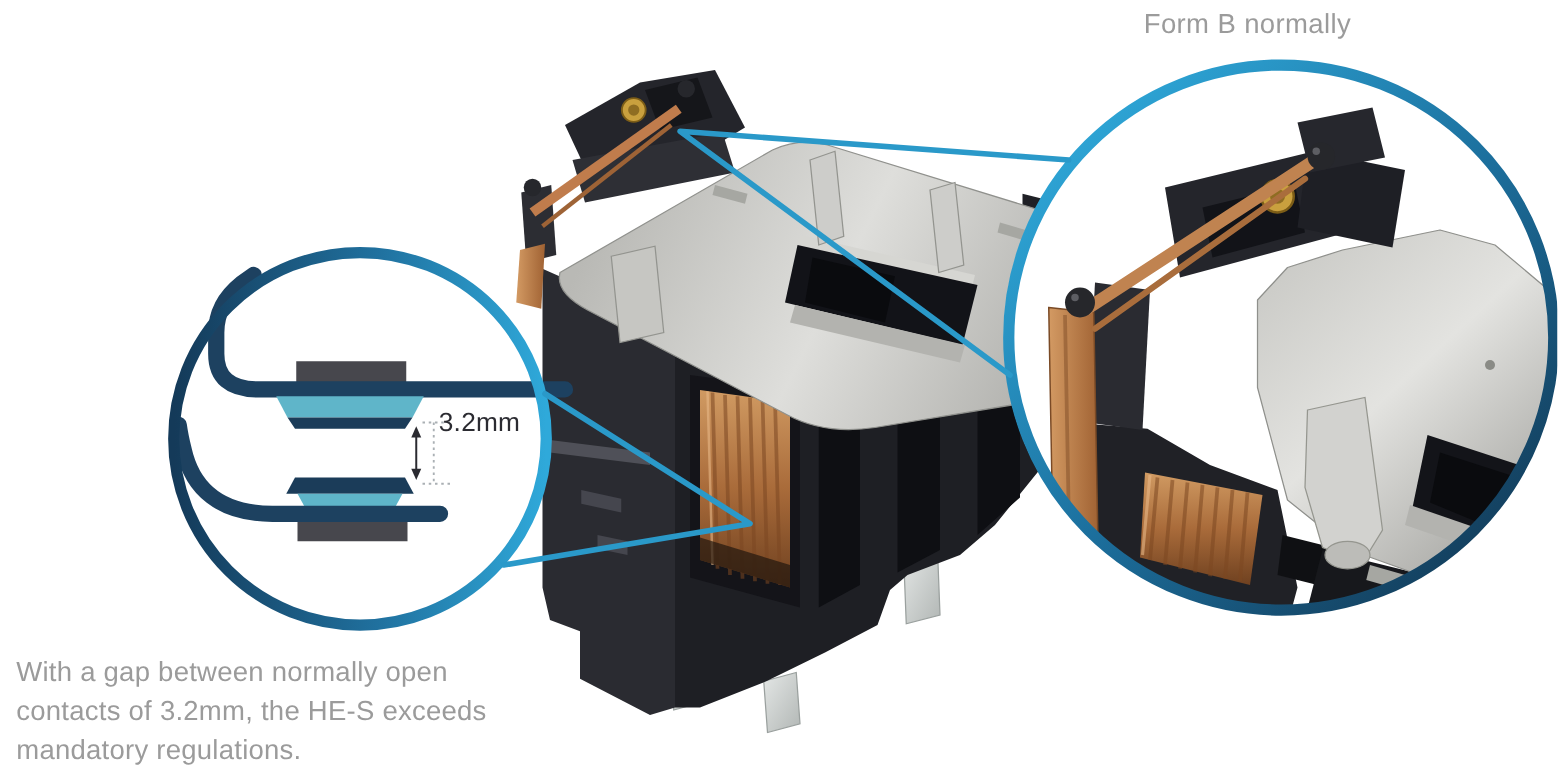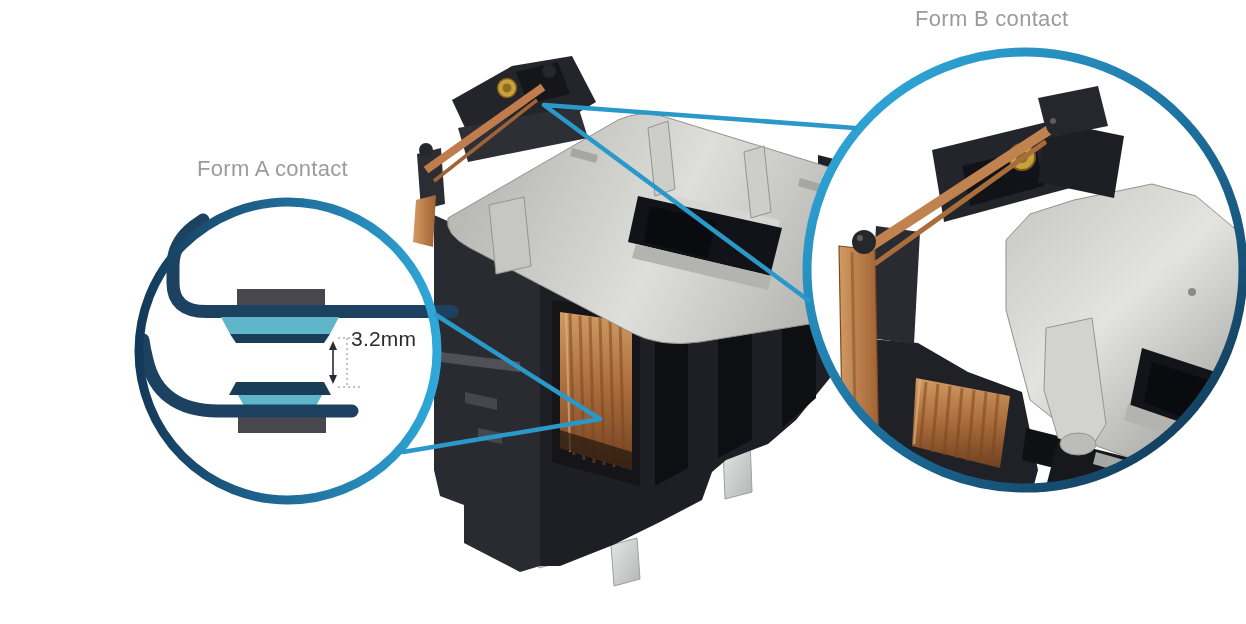--- a/index.html
+++ b/index.html
@@ -209,17 +209,17 @@
       <circle cx="864" cy="242" r="12" fill="#26272b"></circle>
       <circle cx="860" cy="238" r="3" fill="#5d5e63"></circle>
     </g>
     <circle class="ring ringB" cx="1025" cy="270" r="218"></circle>
   </g>
 
   <polyline class="callout-line" points="436,315 600,419 403,452"></polyline>
   <polyline class="callout-line" points="855,128 544,105 808,300"></polyline>
 </svg>
 
-<div class="label label-form-a">Form A contact</div>
-<div class="label label-form-b">Form B contact</div>
+<div class="label label-form-b">Form B normally</div>
 <div class="dim-label">3.2mm</div>
+<div class="caption">With a gap between normally open contacts of 3.2mm, the HE-S exceeds mandatory regulations.</div>
 
 </div>
 
 </body></html>

